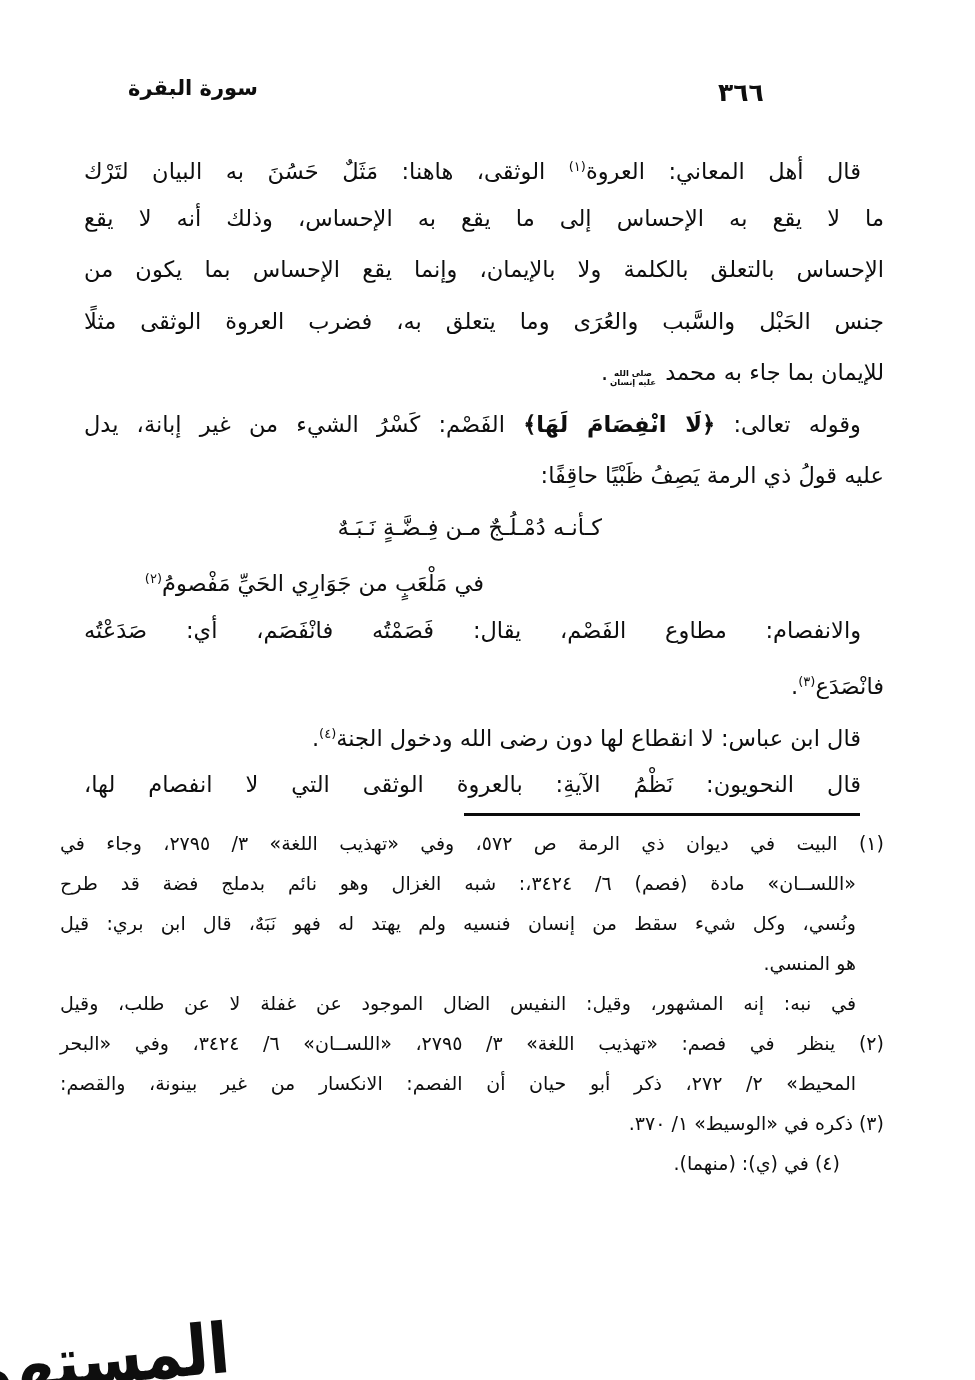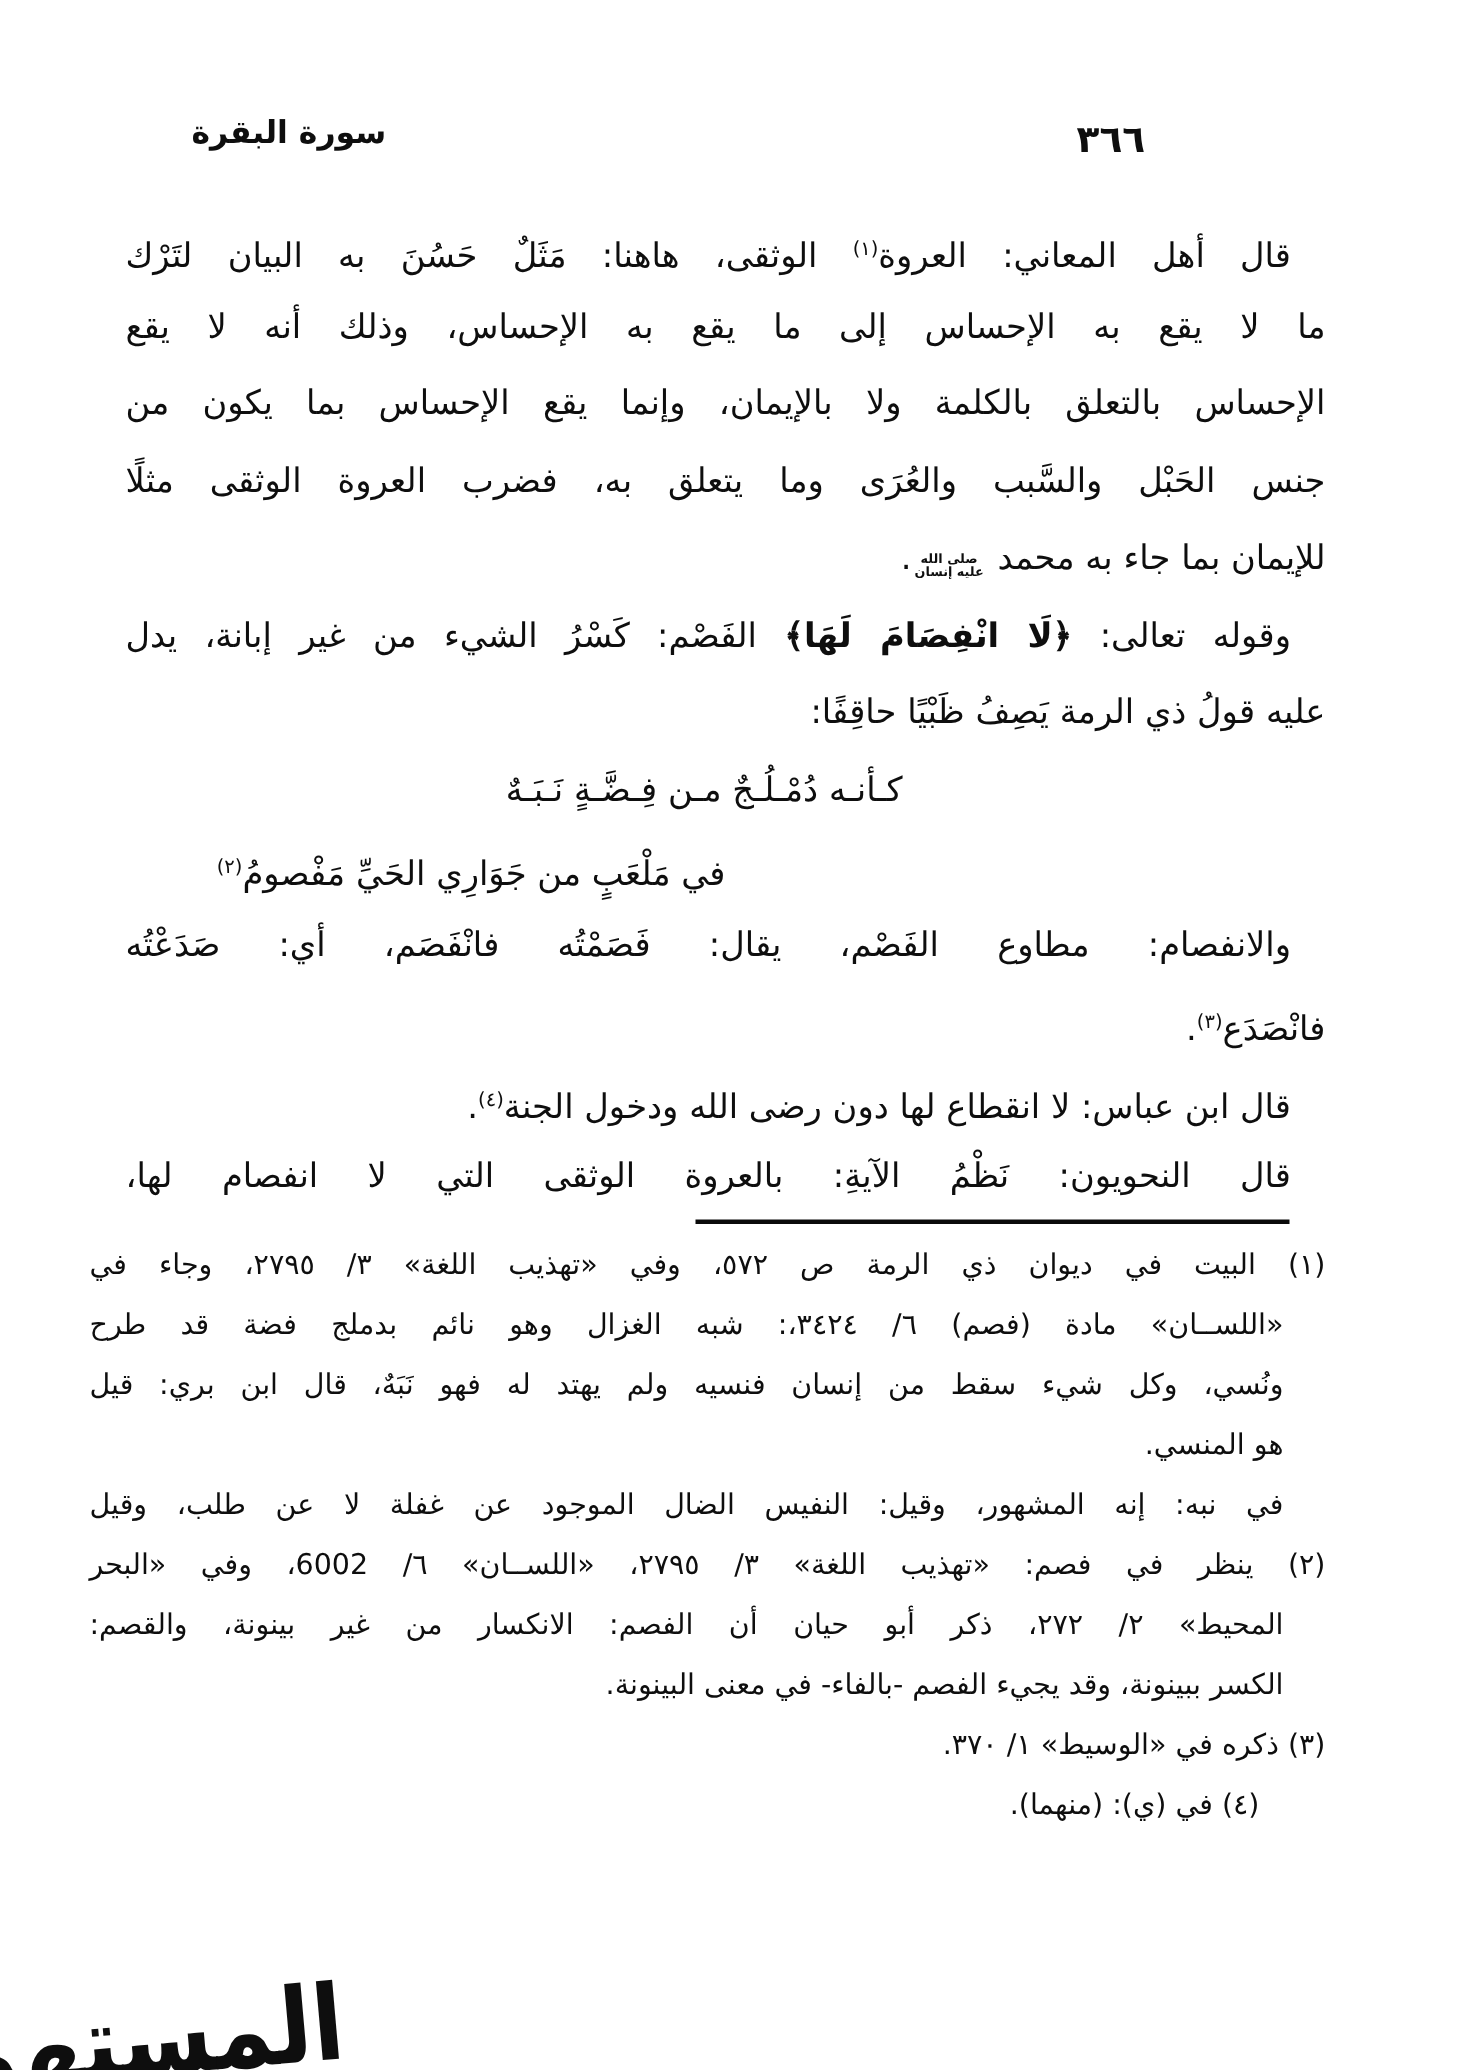--- a/index.html
+++ b/index.html
@@ -105,23 +105,22 @@
 
   <div class="fn-sep"></div>
 
   <div class="fn-block">
     <div class="fl j">(١) البيت في ديوان ذي الرمة ص ٥٧٢، وفي «تهذيب اللغة» ٣/ ٢٧٩٥، وجاء في</div>
     <div class="fl j cont">«اللســان» مادة (فصم) ٦/ ٣٤٢٤،: شبه الغزال وهو نائم بدملج فضة قد طرح</div>
     <div class="fl j cont">ونُسي، وكل شيء سقط من إنسان فنسيه ولم يهتد له فهو نَبَهٌ، قال ابن بري: قيل</div>
     <div class="fl r cont">هو المنسي.</div>
     <div class="fl j cont">في نبه: إنه المشهور، وقيل: النفيس الضال الموجود عن غفلة لا عن طلب، وقيل</div>
 
-    <div class="fl j">(٢) ينظر في فصم: «تهذيب اللغة» ٣/ ٢٧٩٥، «اللســان» ٦/ 6002، وفي «البحر</div>
+    <div class="fl j">(٢) ينظر في فصم: «تهذيب اللغة» ٣/ ٢٧٩٥، «اللســان» ٦/ ٣٤٢٤، وفي «البحر</div>
     <div class="fl j cont">المحيط» ٢/ ٢٧٢، ذكر أبو حيان أن الفصم: الانكسار من غير بينونة، والقصم:</div>
-    <div class="fl r cont">الكسر ببينونة، وقد يجيء الفصم -بالفاء- في معنى البينونة.</div>
 
     <div class="fl r">(٣) ذكره في «الوسيط» ١/ ٣٧٠.</div>
     <div class="fl r pad44">(٤) في (ي): (منهما).</div>
   </div>
 
   <div class="watermark">
     <div class="wm-main">المستهم</div>
     <div class="wm-sig">غفر الله له ولوالديه</div>
   </div>
 

